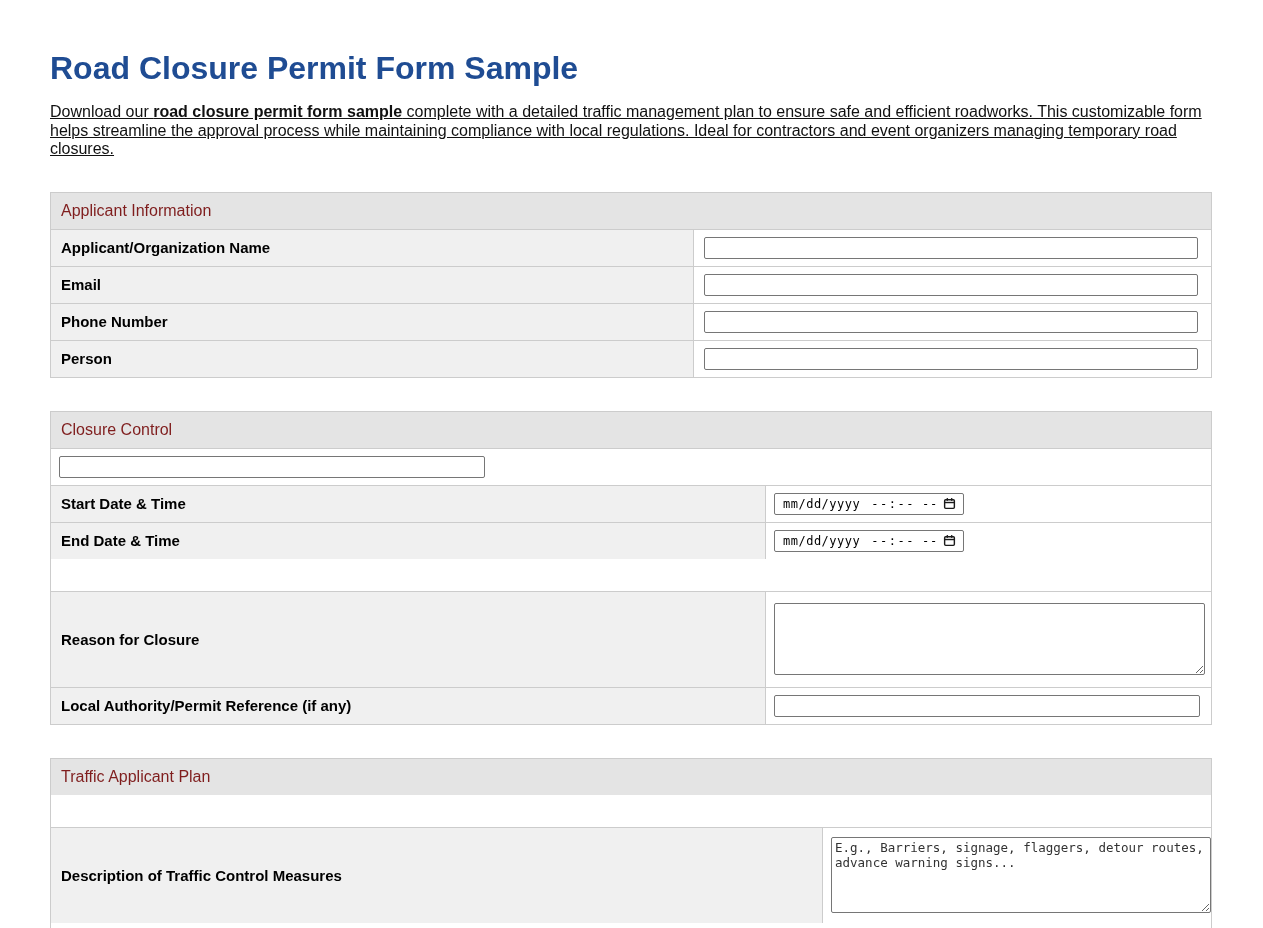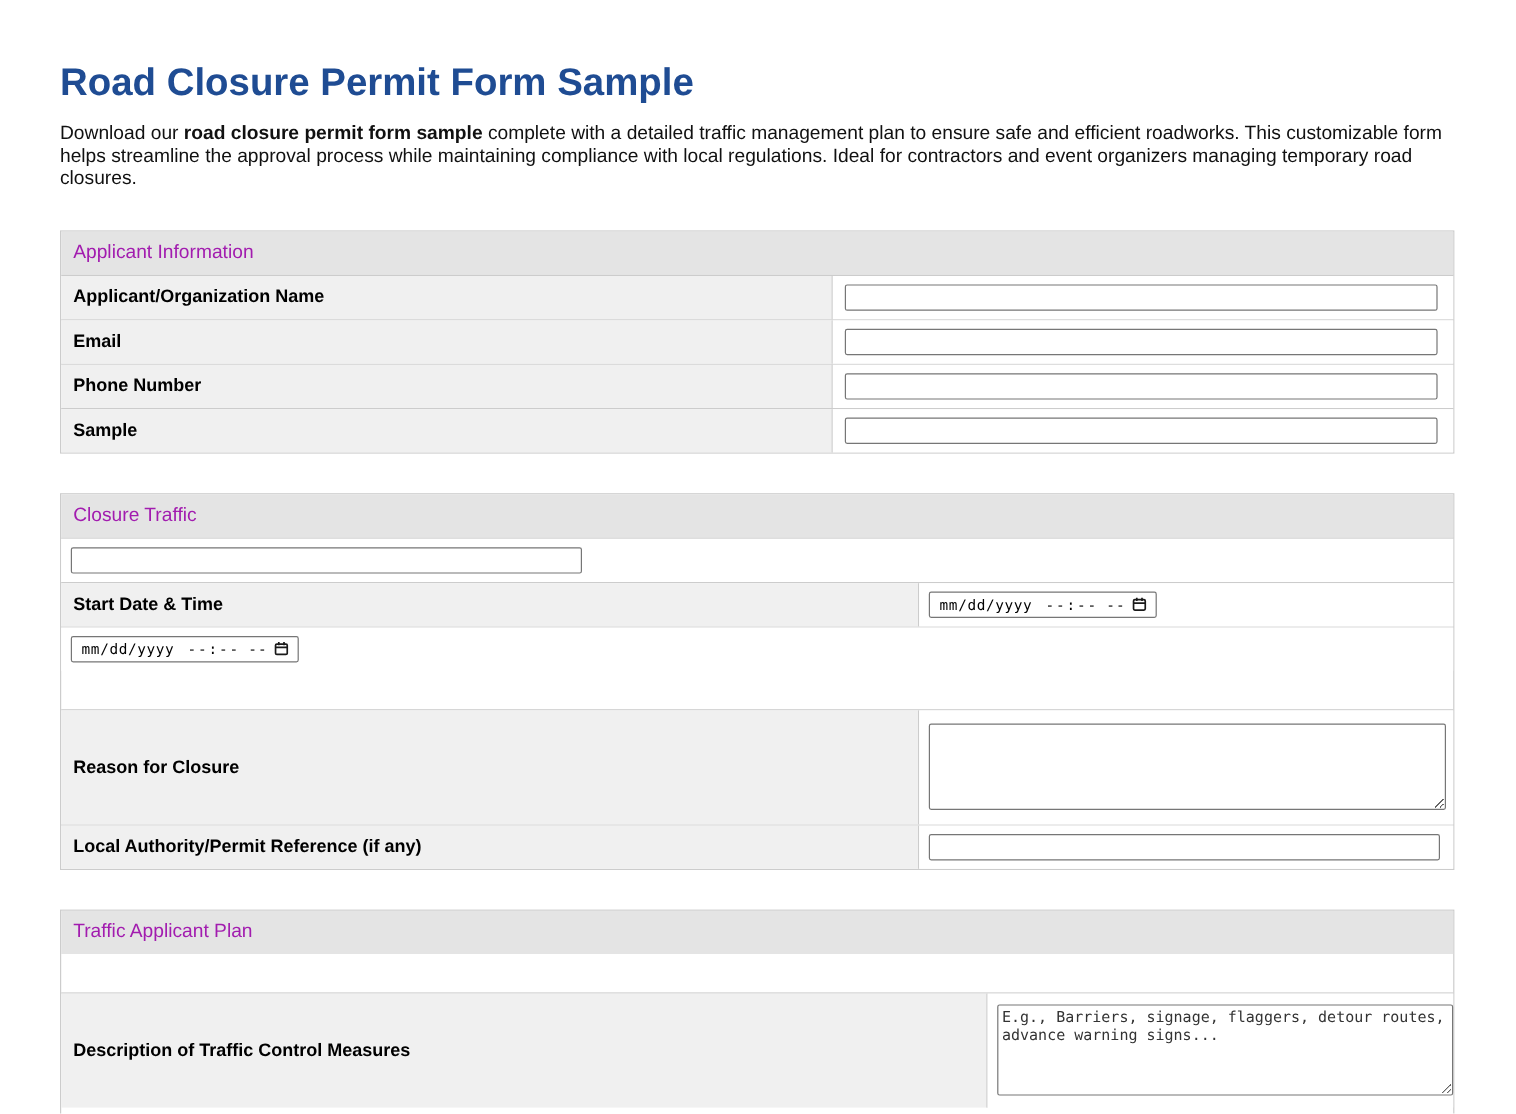--- a/index.html
+++ b/index.html
@@ -22,37 +22,38 @@
     line-height: 37px;
     font-weight: 700;
     color: #1f4c93;
   }
   p.intro {
     margin: 16px 0 0 0;
     font-size: 16px;
     line-height: 18.5px;
     color: #111;
     width: 1162px;
+    text-decoration: underline;
   }
   p.intro b { font-weight: 700; }
 
   .form-table {
     width: 1162px;
     margin-top: 33px;
     border: 1px solid #cccccc;
     background: #ffffff;
   }
   .sec-header {
     height: 36px;
     background: #e4e4e4;
     display: flex;
     align-items: center;
     padding: 0 10px;
     font-size: 16px;
-    color: #a21caf;
+    color: #7f1d1d;
   }
   .row {
     display: flex;
     border-top: 1px solid #cccccc;
     min-height: 37px;
     align-items: stretch;
   }
   .row .cell-label {
     background: #f0f0f0;
     border-right: 1px solid #cccccc;
@@ -157,29 +158,29 @@
     </div>
 
     <div class="row h-std">
       <div class="cell-label">Phone Number</div>
       <div class="cell-input">
         <input class="txt" type="text" value="" style="">
       </div>
     </div>
 
     <div class="row h-std">
-      <div class="cell-label">Sample</div>
+      <div class="cell-label">Person</div>
       <div class="cell-input">
         <input class="txt" type="text" value="" style="">
       </div>
     </div>
   </div>
 
   <div class="form-table t2">
-    <div class="sec-header">Closure Traffic</div>
+    <div class="sec-header">Closure Control</div>
 
     <div class="row h-std">
       <div class="cell-input">
         <input class="txt" type="text" value="" style="">
       </div>
     </div>
 
     <div class="row h-std">
       <div class="cell-label">Start Date &amp; Time</div>
       <div class="cell-input">
@@ -193,20 +194,21 @@
               <line x1="3" y1="10.2" x2="21" y2="10.2"></line>
               <line x1="8" y1="2" x2="8" y2="7"></line>
               <line x1="16" y1="2" x2="16" y2="7"></line>
             </svg>
           </span>
         </div>
       </div>
     </div>
 
     <div class="row h-std">
+      <div class="cell-label">End Date &amp; Time</div>
       <div class="cell-input">
         <div class="date-input">
           <span class="seg-date">mm/dd/yyyy</span>
           <span class="seg-time">--:--</span>
           <span class="seg-ampm">--</span>
           <span class="cal-icon">
             <svg width="13" height="13" viewBox="0 0 24 24" fill="none" stroke="#1a1a1a" stroke-width="2.6">
               <rect x="3" y="5" width="18" height="16" rx="2"></rect>
               <line x1="3" y1="10.2" x2="21" y2="10.2"></line>
               <line x1="8" y1="2" x2="8" y2="7"></line>

